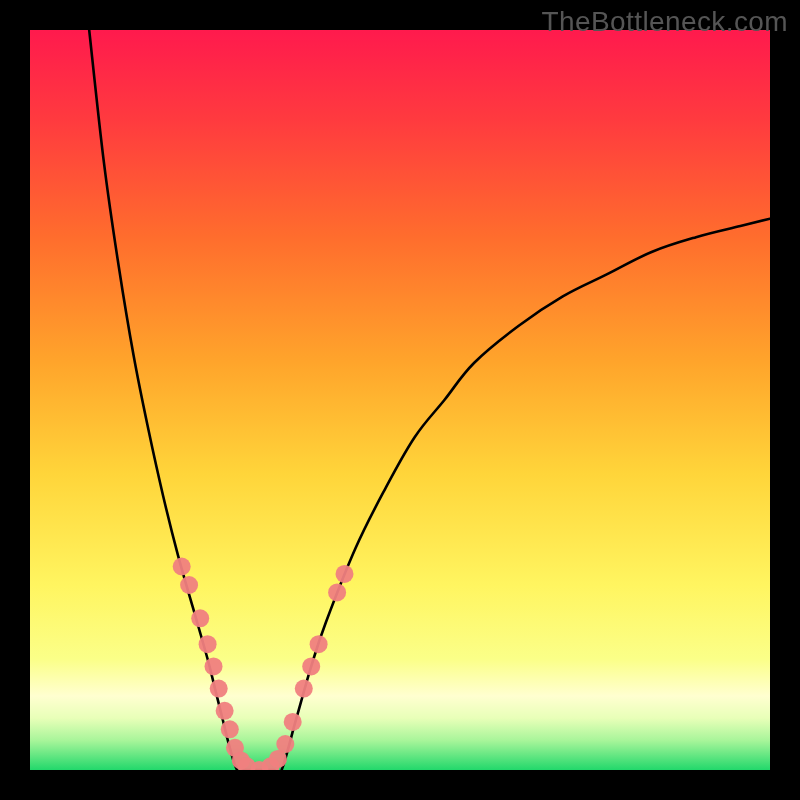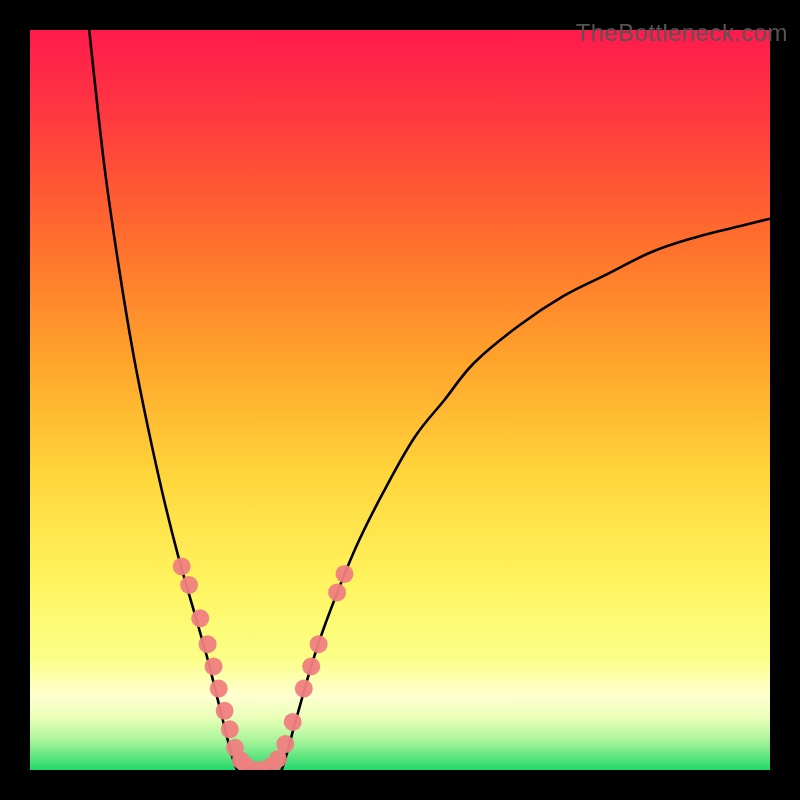--- a/index.html
+++ b/index.html
@@ -21,24 +21,23 @@
     left: 30px;
     top: 30px;
     width: 740px;
     height: 740px;
   }
   .watermark {
     position: absolute;
     top: 6px;
     right: 12px;
     color: #555;
-    font-size: 24px;
+    font-size: 28px;
     font-weight: 500;
     letter-spacing: 0.4px;
-    margin-top: 13px;
   }
 </style>
 </head>
 <body>
 
 <div class="frame">
   <div class="plot-area">
     <svg width="740" height="740" viewBox="0 0 740 740">
       <defs>
         <linearGradient id="bg-grad" x1="0" y1="0" x2="0" y2="1">

